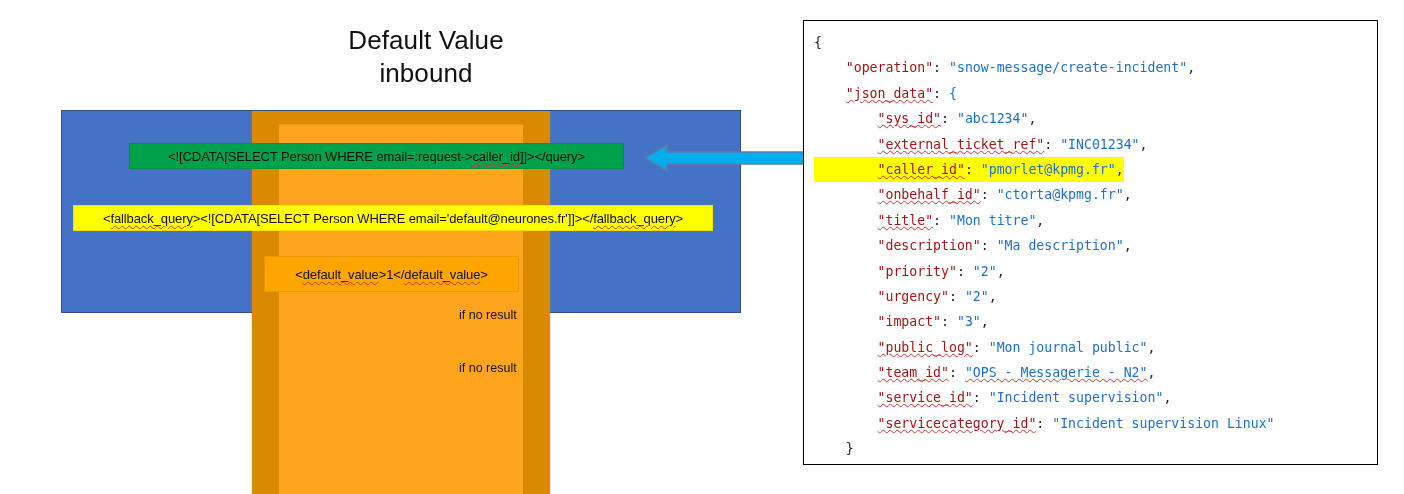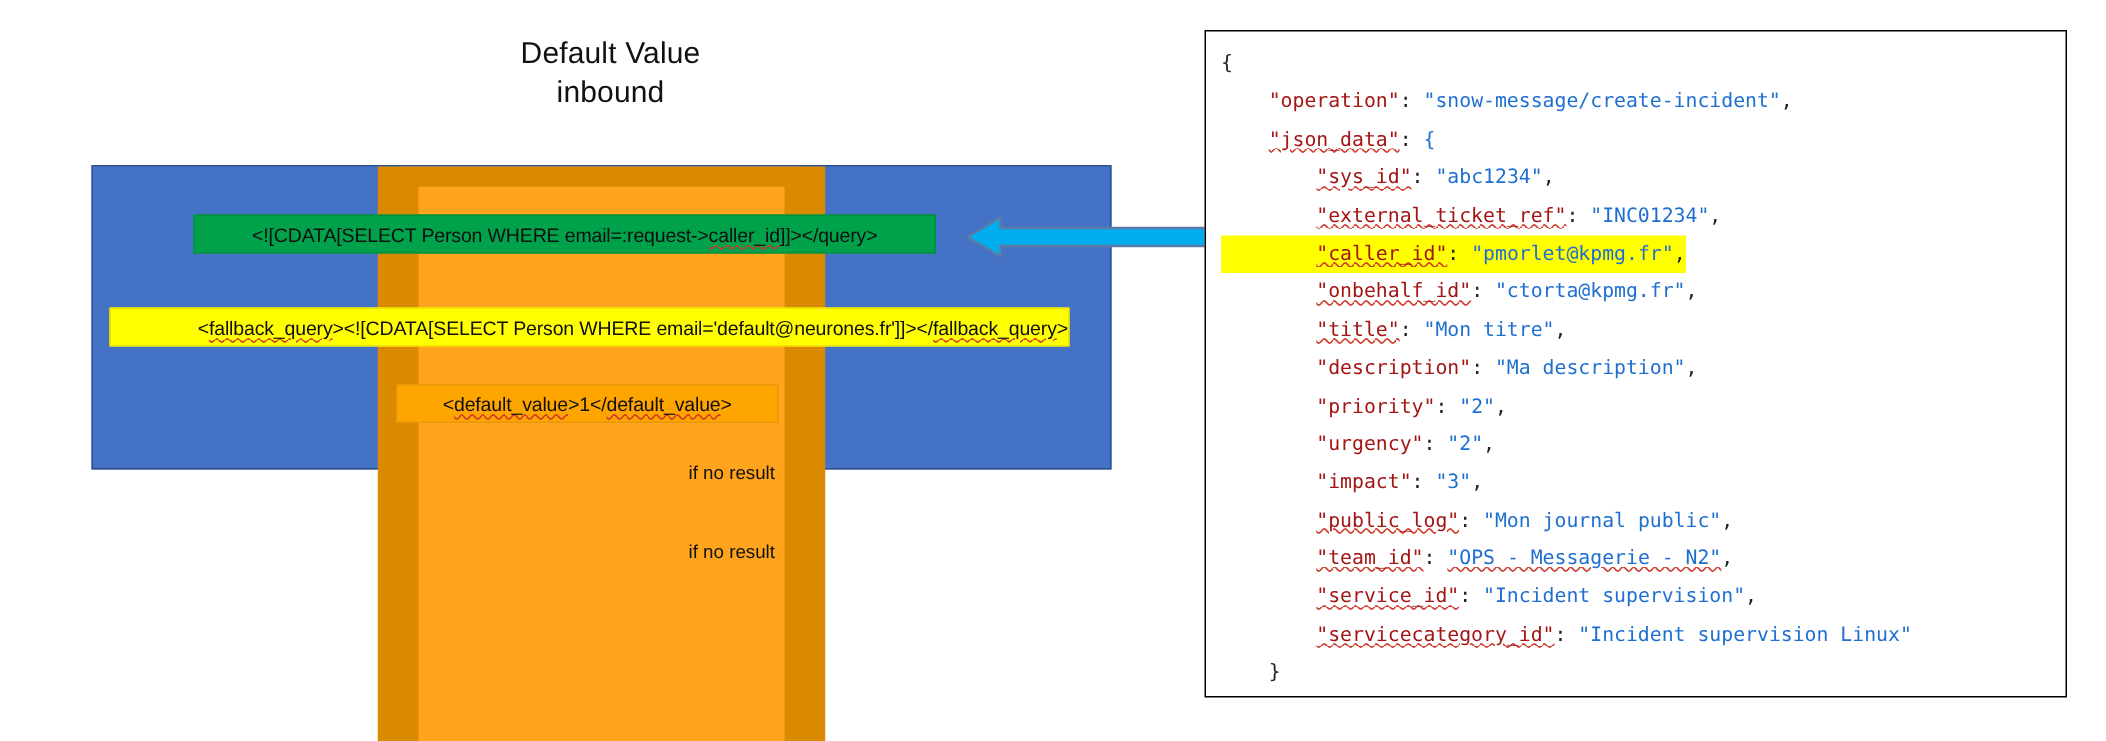--- a/index.html
+++ b/index.html
@@ -11,25 +11,25 @@
     width: 1404px;
     height: 494px;
     position: relative;
     overflow: hidden;
     font-family: "Liberation Sans", sans-serif;
   }
 
   
   #diagram-title {
     position: absolute;
-    left: 177px;
+    left: 196px;
     top: 24px;
     width: 460px;
     text-align: center;
-    font-size: 20px;
+    font-size: 26px;
     line-height: 1.28;
     color: #111111;
     white-space: pre-line;
     letter-spacing: 0.1px;
   }
 
   #blue-panel {
     position: absolute;
     left: 61px;
     top: 110px;
@@ -67,27 +67,26 @@
     background: #00A14B;
     border: 1px solid #00913f;
   }
   #fallback-box {
     left: 73px;
     top: 205px;
     width: 640px;
     height: 26px;
     background: #FFFF00;
     border: 1px solid #f2e400;
-    justify-content: flex-end;
   }
   #default-box {
     left: 264px;
     top: 256px;
     width: 255px;
-    height: 26px;
+    height: 36px;
     background: #FFA500;
     border: 1px solid #e8960a;
   }
   #arrow-1 { left: 362px; top: 172px; }
 
   .arrow-label {
     position: absolute;
     font-size: 12.5px;
     color: #111111;
     white-space: nowrap;

